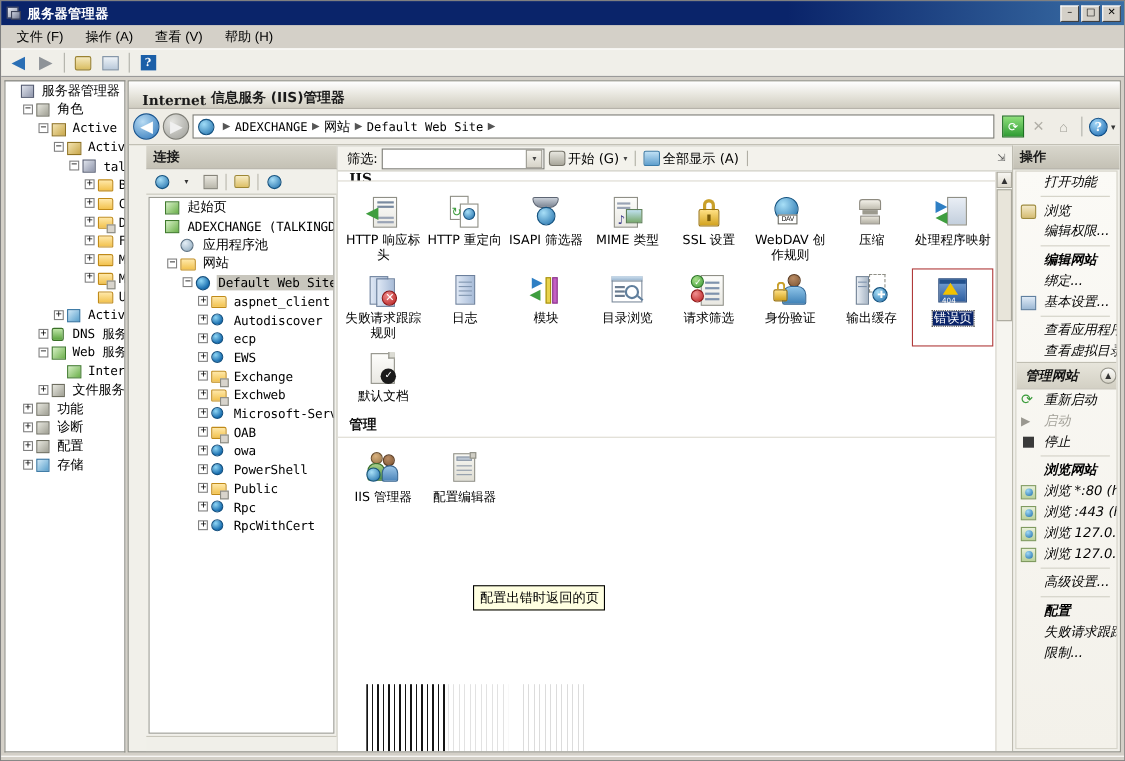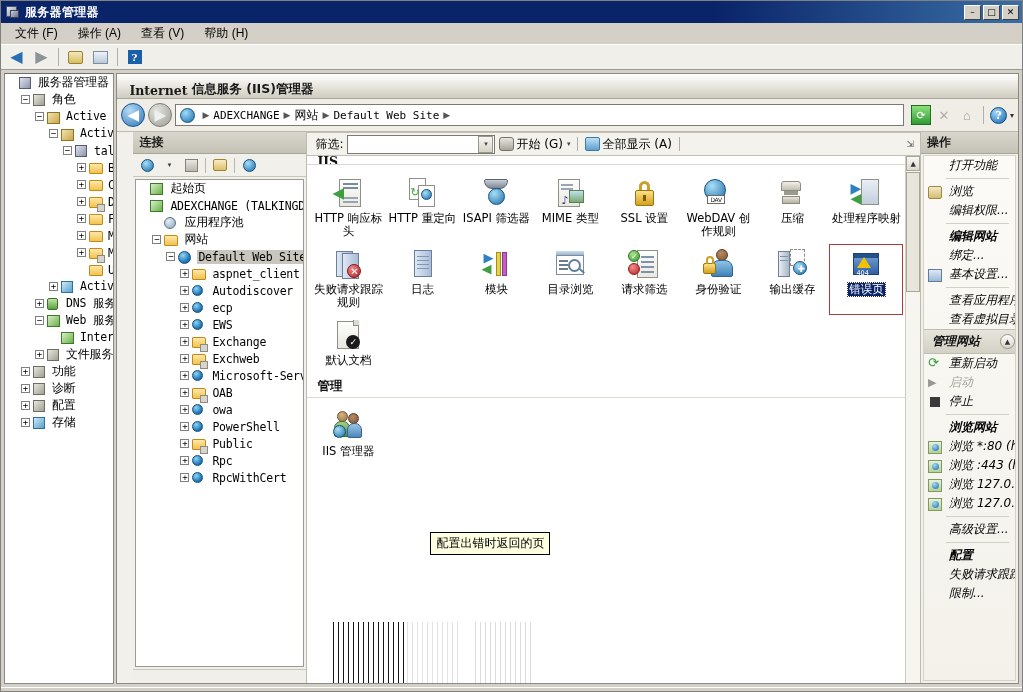--- a/index.html
+++ b/index.html
@@ -1156,20 +1156,31 @@
                     <div class="icon-cell">
                       <div class="icon-art">
                         <div class="person-head" style="left:6px;top:1px;width:11px;height:11px;background:radial-gradient(circle at 40% 30%,#d9b27f,#9a7446);border:1px solid #6d5130;"></div>
                         <div class="person-head" style="left:17px;top:3px;width:11px;height:11px;background:radial-gradient(circle at 40% 30%,#b98b63,#7d5533);border:1px solid #5c3d24;"></div>
                         <div style="position:absolute;left:3px;top:11px;width:16px;height:16px;background:linear-gradient(to bottom,#a8d089,#4d8f3c);border:1px solid #3a6f2c;border-radius:7px 7px 2px 2px;"></div>
                         <div style="position:absolute;left:16px;top:13px;width:15px;height:15px;background:linear-gradient(to bottom,#9bc6e8,#4d86bb);border:1px solid #36648f;border-radius:7px 7px 2px 2px;"></div>
                         <div class="gball" style="left:2px;top:15px;width:13px;height:13px;"></div>
                       </div>
                       <div class="icon-label">IIS 管理器</div>
                     </div>
+                    <div class="icon-cell">
+                      <div class="icon-art">
+                        <div class="pg" style="left:7px;top:2px;width:20px;height:26px;background:linear-gradient(to bottom,#f7f7f2,#e0ded4);"></div>
+                        <div style="position:absolute;left:10px;top:5px;width:14px;height:4px;background:#bcc6d2;border:1px solid #8e99a8;"></div>
+                        <div class="ln" style="left:10px;top:13px;width:14px;background:#8e99a8;height:1px;"></div>
+                        <div class="ln" style="left:10px;top:17px;width:14px;background:#8e99a8;height:1px;"></div>
+                        <div class="ln" style="left:10px;top:21px;width:14px;background:#8e99a8;height:1px;"></div>
+                        <div style="position:absolute;left:22px;top:1px;width:6px;height:6px;background:#cfcdc4;border:1px solid #8f8f86;"></div>
+                      </div>
+                      <div class="icon-label">配置编辑器</div>
+                    </div>
                   </div>
                 </div>
               <div class="tooltip" style="left:123px; top:376px;">配置出错时返回的页</div>
 
               <div class="artifact" style="left:26px; top:466px; width:75px; height:226px;
                           background: repeating-linear-gradient(to right, #000 0px,#000 1.2px, #fff 1.2px, #fff 5px);
                           opacity:.92;"></div>
               <div class="artifact" style="left:100px; top:466px; width:55px; height:226px;
                           background: repeating-linear-gradient(to right, #e2e2e2 0px,#e2e2e2 1px, #fff 1px, #fff 5px);"></div>
               <div class="artifact" style="left:168px; top:466px; width:60px; height:226px;

